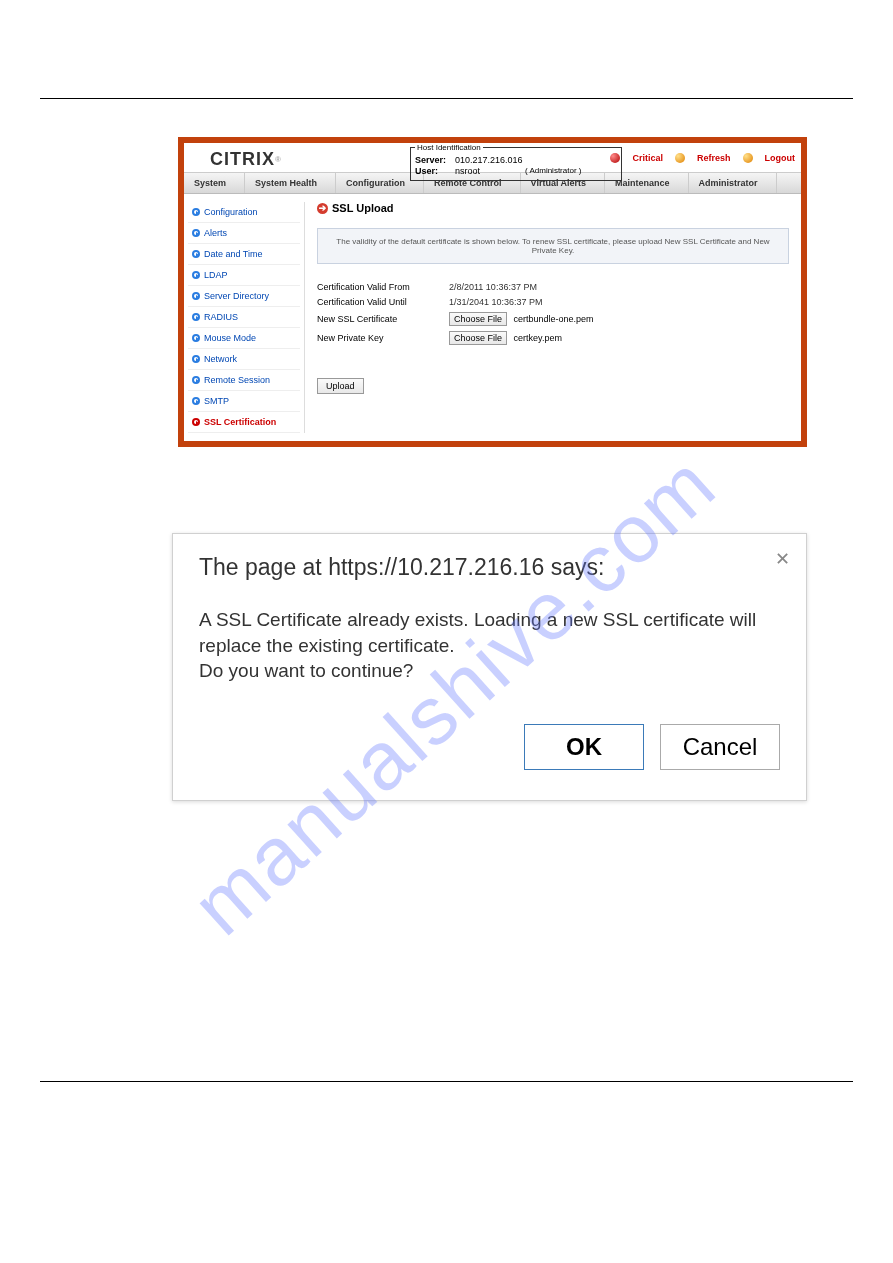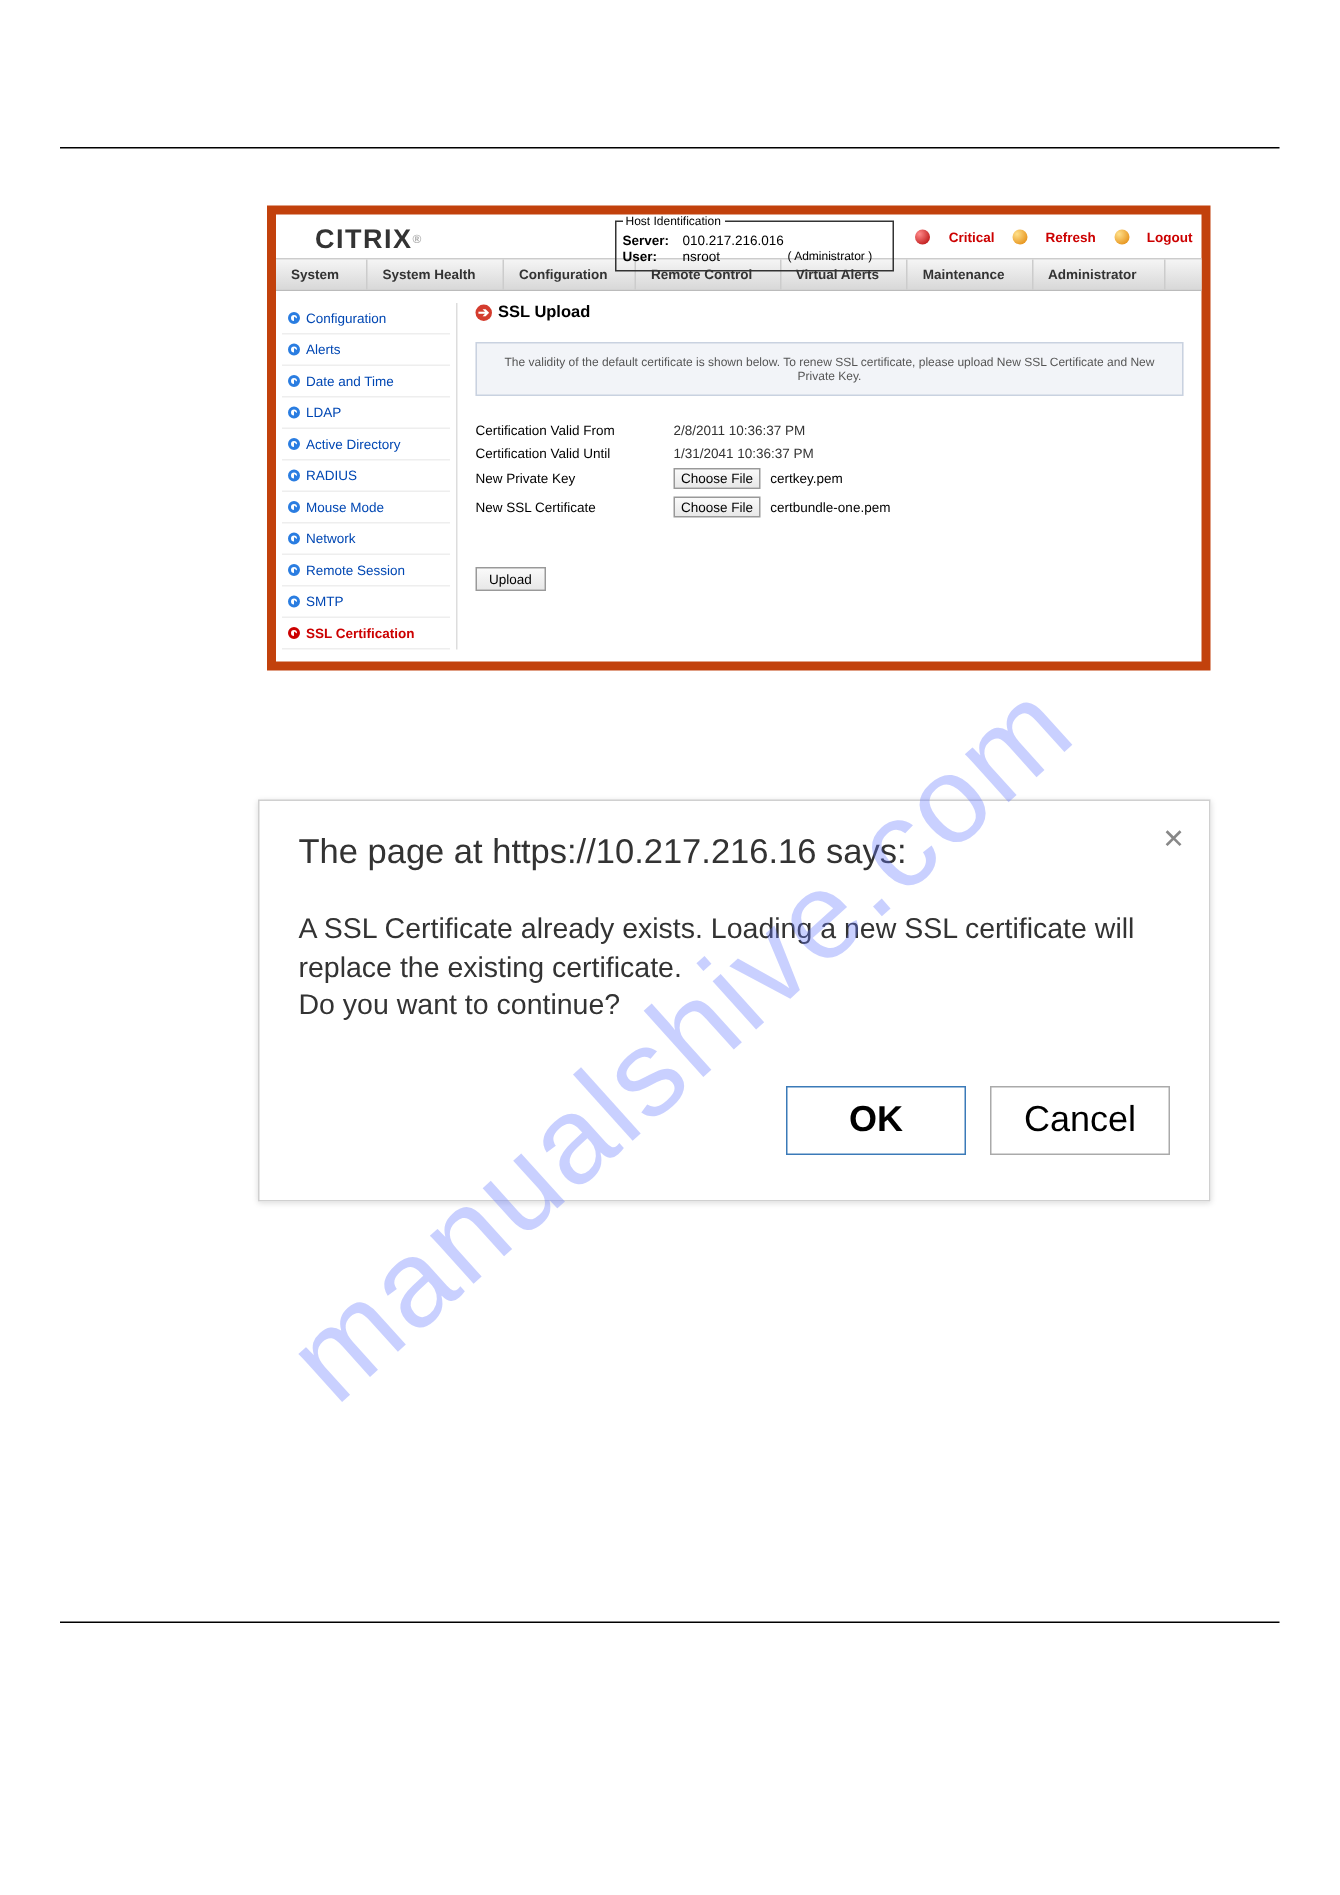--- a/index.html
+++ b/index.html
@@ -3,21 +3,21 @@
 <meta charset="utf-8">
 <style>
   * { box-sizing: border-box; margin: 0; padding: 0; }
   body { font-family: Arial, sans-serif; background: #fff; width: 893px; }
   .doc-rule { border-top: 1px solid #000; margin: 98px 40px 0 40px; }
   .doc-rule-bottom { border-top: 1px solid #000; margin: 280px 40px 40px 40px; }
   .app { margin: 38px 86px 0 178px; border: 6px solid #c2410c; background: #fff; font-size: 10px; }
   .topbar { display: flex; align-items: flex-start; padding: 4px 6px 2px 6px; position: relative; }
   .logo { display: flex; align-items: center; font-weight: bold; font-size: 18px; color: #333; letter-spacing: 1px; margin-left: 20px; margin-top: 2px; }
   .logo sup { font-size: 8px; color: #aaa; }
-  .hostid { position: absolute; left: 226px; top: 0; border: 1px solid #333; width: 186px; font-size: 9px; padding: 2px 4px 4px 4px; }
+  .hostid { position: absolute; left: 226px; top: 0; border: 1px solid #333; width: 212px; font-size: 9px; padding: 2px 4px 4px 4px; }
   .hostid legend { font-size: 8px; padding: 0 2px; }
   .hostid-row { display: flex; margin-top: 1px; }
   .hostid-row .lbl { width: 40px; font-weight: bold; }
   .hostid-row .val { width: 70px; }
   .hostid-row .role { font-size: 8px; }
   .status { position: absolute; right: 6px; top: 10px; font-size: 9px; display: flex; align-items: center; gap: 12px; }
   .status .ball { width: 10px; height: 10px; border-radius: 50%; display: inline-block; }
   .status .red { background: radial-gradient(circle at 30% 30%, #ff8a8a, #b00000); }
   .status .orange { background: radial-gradient(circle at 30% 30%, #ffe08a, #e08000); }
   .status a { color: #cc0000; text-decoration: none; font-weight: bold; }
@@ -109,21 +109,21 @@
       <div class="sidebar-item">
             <span class="bullet"></span>
             <span>Date and Time</span>
           </div>
       <div class="sidebar-item">
             <span class="bullet"></span>
             <span>LDAP</span>
           </div>
       <div class="sidebar-item">
             <span class="bullet"></span>
-            <span>Active Directory</span>
+            <span>Server Directory</span>
           </div>
       <div class="sidebar-item">
             <span class="bullet"></span>
             <span>RADIUS</span>
           </div>
       <div class="sidebar-item">
             <span class="bullet"></span>
             <span>Mouse Mode</span>
           </div>
       <div class="sidebar-item">
@@ -153,31 +153,31 @@
       <div class="form">
         <div class="frow">
           <span class="flabel">Certification Valid From</span>
           <span class="fval">2/8/2011 10:36:37 PM</span>
         </div>
         <div class="frow">
           <span class="flabel">Certification Valid Until</span>
           <span class="fval">1/31/2041 10:36:37 PM</span>
         </div>
         <div class="frow">
+          <span class="flabel">New SSL Certificate</span>
+          <span>
+            <button class="filebtn">Choose File</button>
+            <span>certbundle-one.pem</span>
+          </span>
+        </div>
+        <div class="frow">
           <span class="flabel">New Private Key</span>
           <span>
             <button class="filebtn">Choose File</button>
             <span>certkey.pem</span>
-          </span>
-        </div>
-        <div class="frow">
-          <span class="flabel">New SSL Certificate</span>
-          <span>
-            <button class="filebtn">Choose File</button>
-            <span>certbundle-one.pem</span>
           </span>
         </div>
         <button class="uploadbtn">Upload</button>
       </div>
     </div>
   </div>
 </div>
 
 <div class="dialog">
   <span class="close">✕</span>

